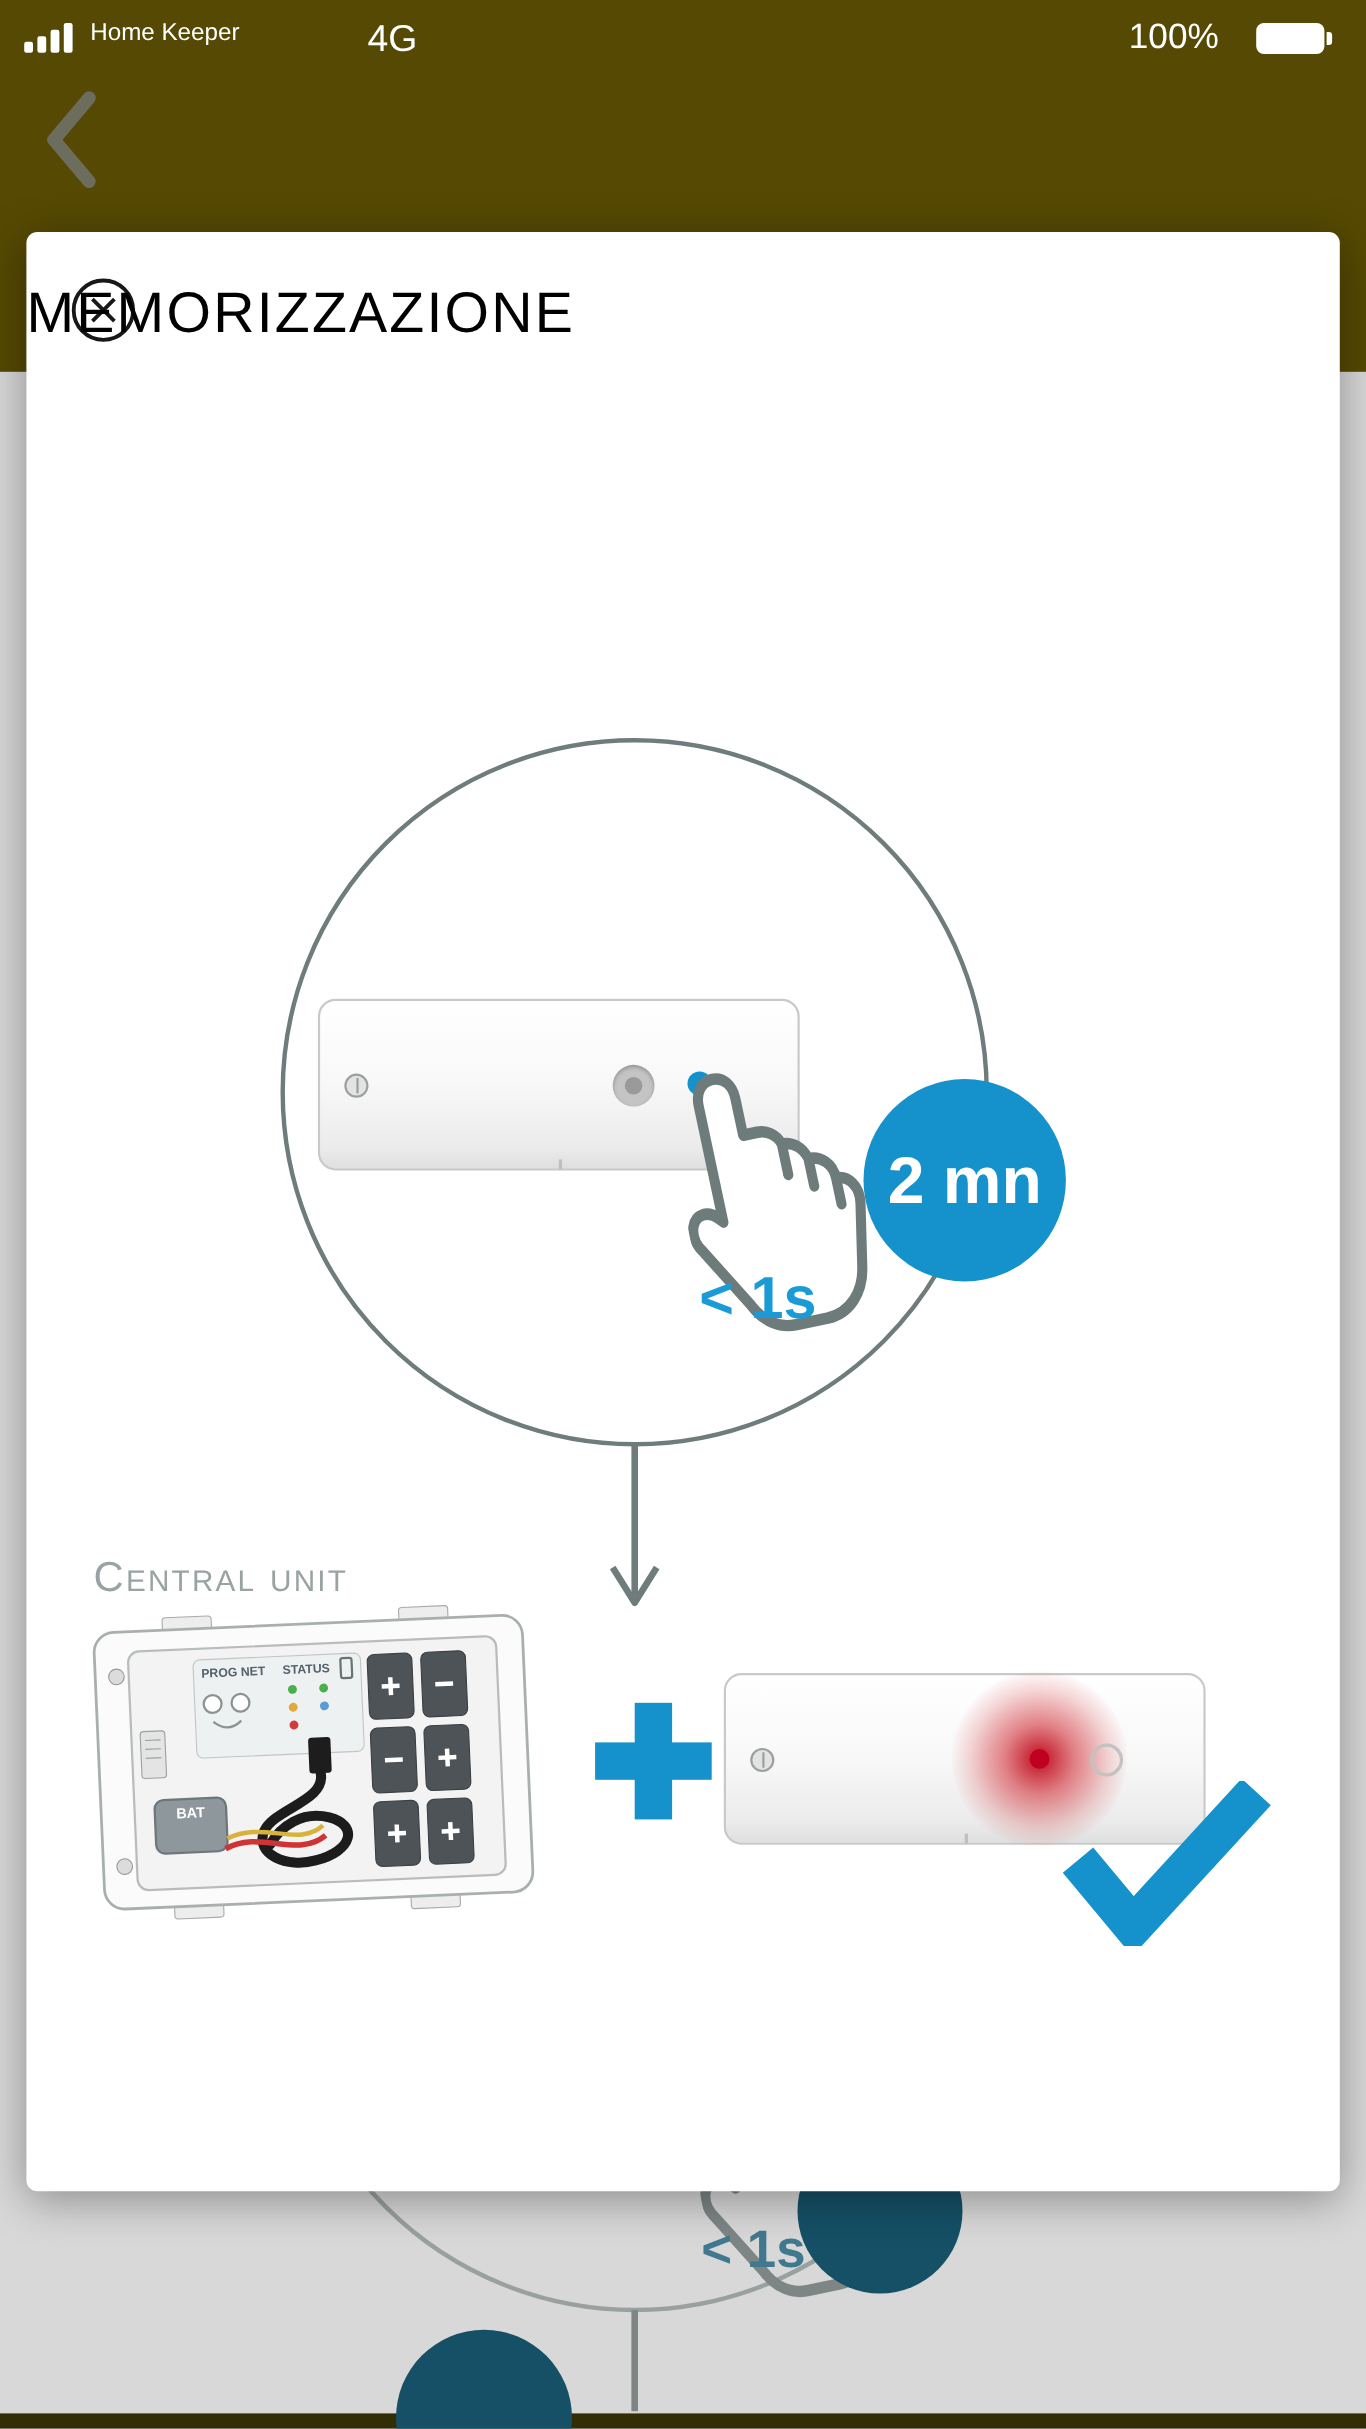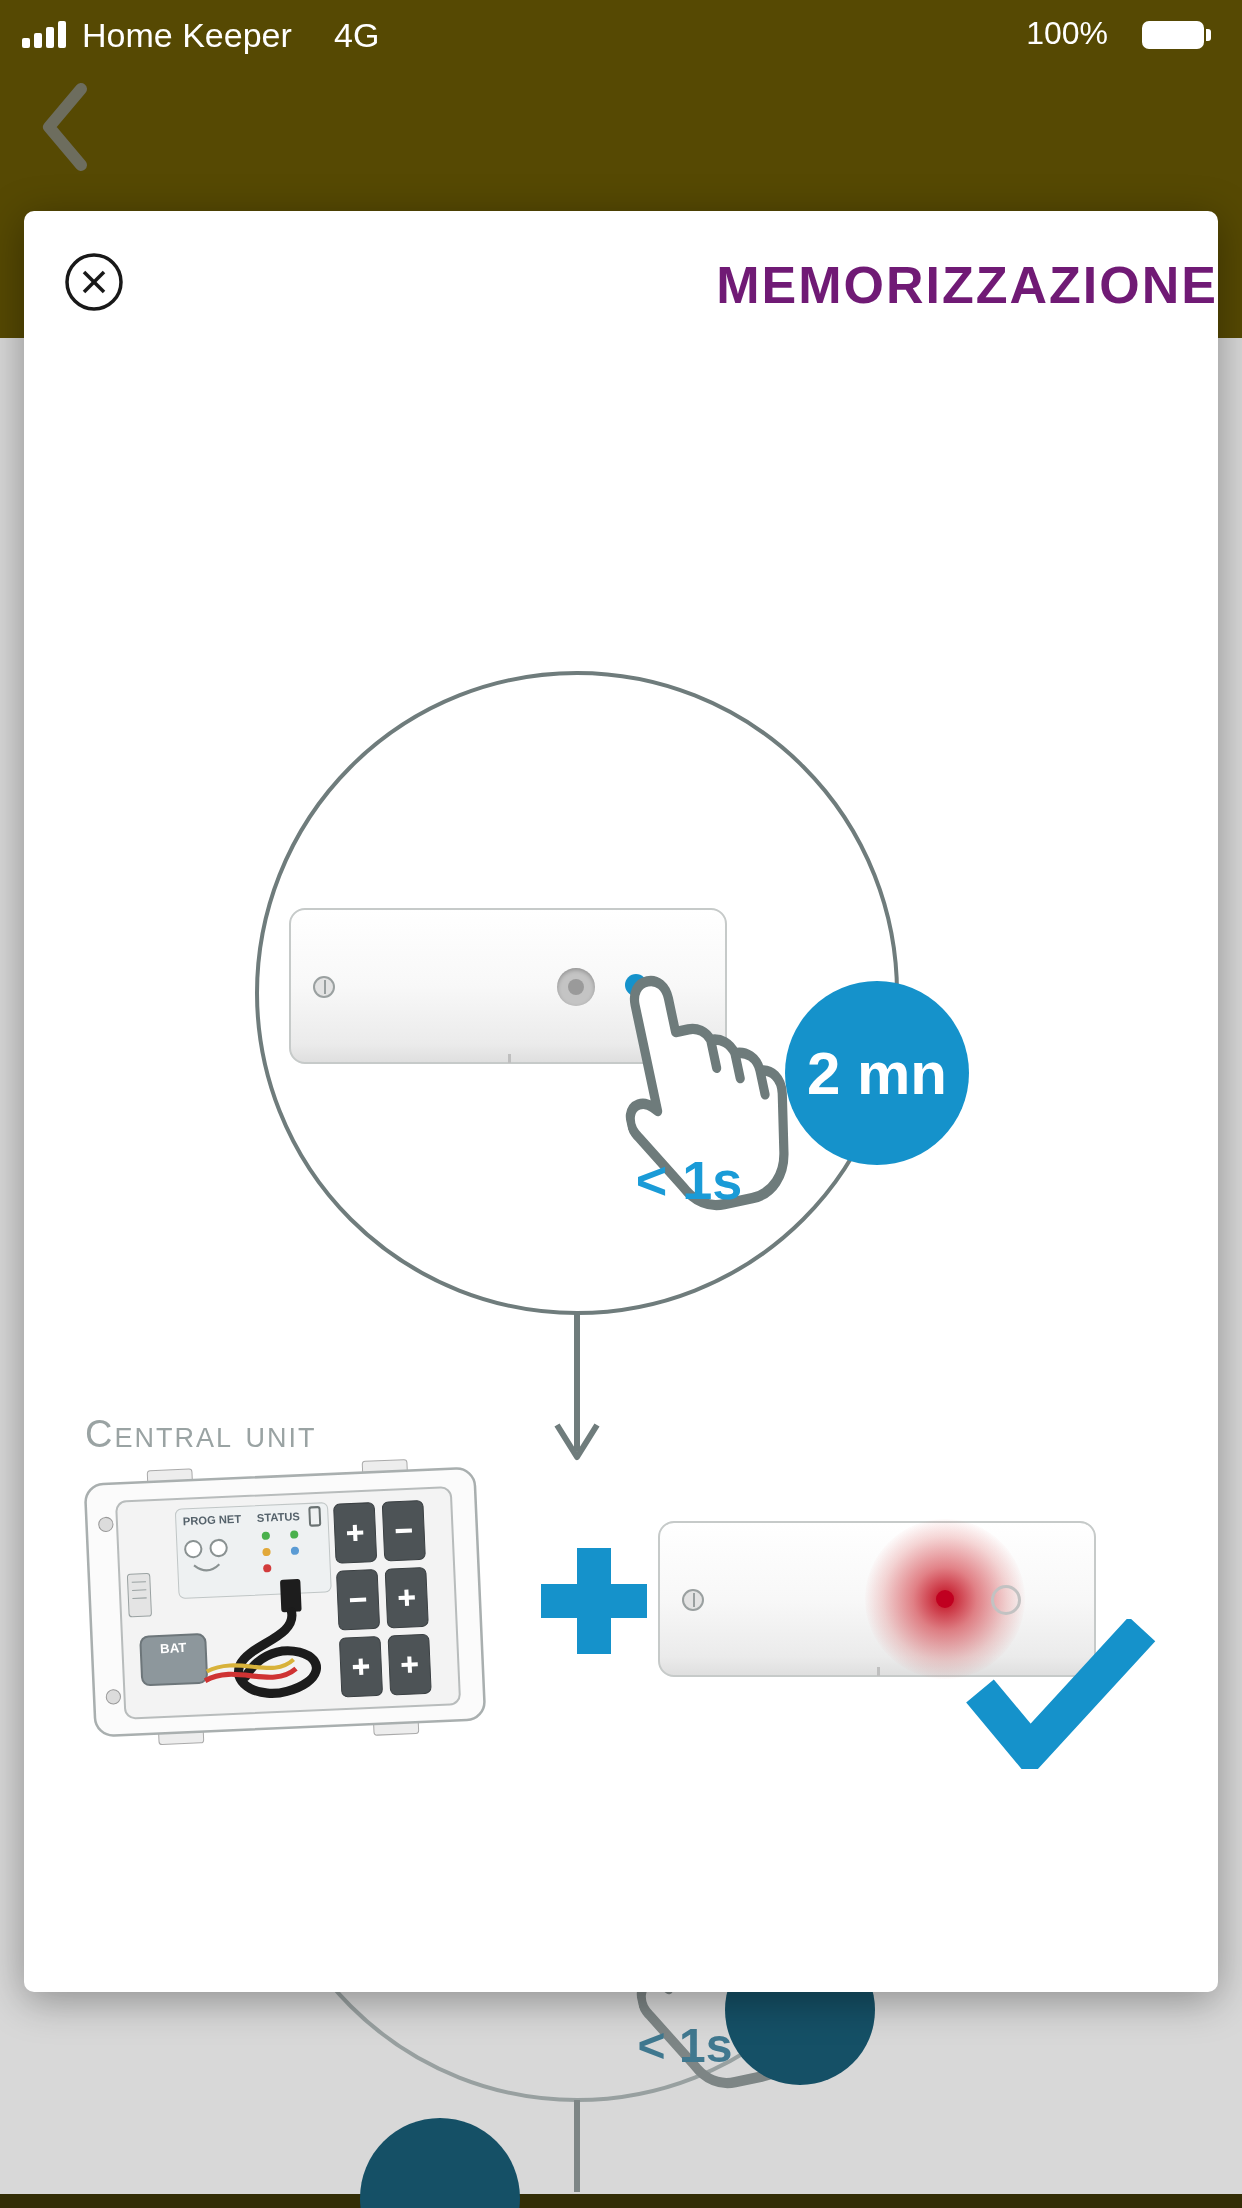--- a/index.html
+++ b/index.html
@@ -6,21 +6,21 @@
   body{background:#1c1c1c;font-family:"Liberation Sans","DejaVu Sans",sans-serif}
   .screen{position:relative;width:1242px;height:2208px;background:#d8d8d8;overflow:hidden;margin:0 auto}
 
   
   .olive-top{position:absolute;top:0;left:0;width:1242px;height:338px;background:#564903;z-index:2}
   .status-bar{position:absolute;top:0;left:0;width:100%;height:66px;color:#fff}
   .signal{position:absolute;left:22px;top:20px;display:flex;align-items:flex-end;gap:4px;height:28px}
   .signal i{display:block;width:8px;background:#fff;border-radius:2px}
   .signal i:nth-child(1){height:10px}.signal i:nth-child(2){height:15px}
   .signal i:nth-child(3){height:21px}.signal i:nth-child(4){height:27px}
-  .carrier{position:absolute;left:82px;top:16px;font-size:34px}
+  .carrier{position:absolute;left:82px;top:16px;font-size:22px}
   .network{position:absolute;left:334px;top:16px;font-size:34px}
   .clock{position:absolute;left:0;right:0;top:14px;text-align:center;font-size:36px;font-weight:700}
   .battery-pct{position:absolute;right:134px;top:15px;font-size:32px}
   .battery{position:absolute;right:38px;top:21px;width:62px;height:28px;background:#fff;border-radius:7px}
   .battery::after{content:"";position:absolute;right:-7px;top:8px;width:5px;height:12px;background:#fff;border-radius:0 3px 3px 0}
   .back-btn{position:absolute;left:30px;top:80px;width:70px;height:96px;background:none;border:none;cursor:pointer}
 
   
   .page-bg{position:absolute;top:338px;left:0;width:1242px;height:1870px;background:#d8d8d8;z-index:1}
   .bg-circle{position:absolute;left:255px;top:1120px;width:644px;height:644px;border-radius:50%;border:4px solid #98a0a0}
@@ -28,22 +28,22 @@
   .bg-press-time{position:absolute;left:560px;top:1680px;width:250px;text-align:center;font-size:48px;font-weight:600;color:#40788f}
   .bg-teal-right{position:absolute;left:725px;top:1597px;width:150px;height:150px;border-radius:50%;background:#155066}
   .bg-vline{position:absolute;left:574px;top:1762px;width:6px;height:92px;background:#7d8585}
   .bg-strip{position:absolute;left:0;top:1856px;width:1242px;height:14px;background:#332d06}
   .bg-teal-bottom{position:absolute;left:360px;top:1780px;width:160px;height:160px;border-radius:50%;background:#155066}
 
   
   .modal{position:absolute;left:24px;top:211px;width:1194px;height:1781px;background:#fff;border-radius:10px;
          box-shadow:0 8px 40px rgba(0,0,0,.35);z-index:5}
   .close-btn{position:absolute;left:39px;top:40px;width:62px;height:62px;background:none;border:none;cursor:pointer}
-  .modal-title{position:absolute;left:0;right:0;top:44px;text-align:right;font-size:52px;font-weight:700;
-               letter-spacing:2px;color:#701a75}
+  .modal-title{position:absolute;left:0;right:0;top:44px;text-align:left;font-size:52px;font-weight:400;
+               letter-spacing:2px;color:#000000}
 
   .big-circle{position:absolute;left:231px;top:460px;width:644px;height:644px;border-radius:50%;border:4px solid #6f7c7c;background:#fff}
 
   .device{position:absolute;width:438px;height:156px;border-radius:16px;border:2px solid #c6cac9;
           background:linear-gradient(180deg,#ffffff 0%,#f8f8f8 50%,#ebebeb 88%,#dfdfdf 100%)}
   .device::after{content:"";position:absolute;left:50%;bottom:-1px;width:3px;height:9px;background:#bfbfbf}
   .device1{left:265px;top:697px;z-index:1}
   .device2{left:634px;top:1310px}
   .screw{position:absolute;left:22px;top:66px;width:22px;height:22px;border-radius:50%;border:2px solid #9aa0a0;background:#e3e3e3}
   .screw::after{content:"";position:absolute;left:9px;top:2px;width:2px;height:14px;background:#9aa0a0}

